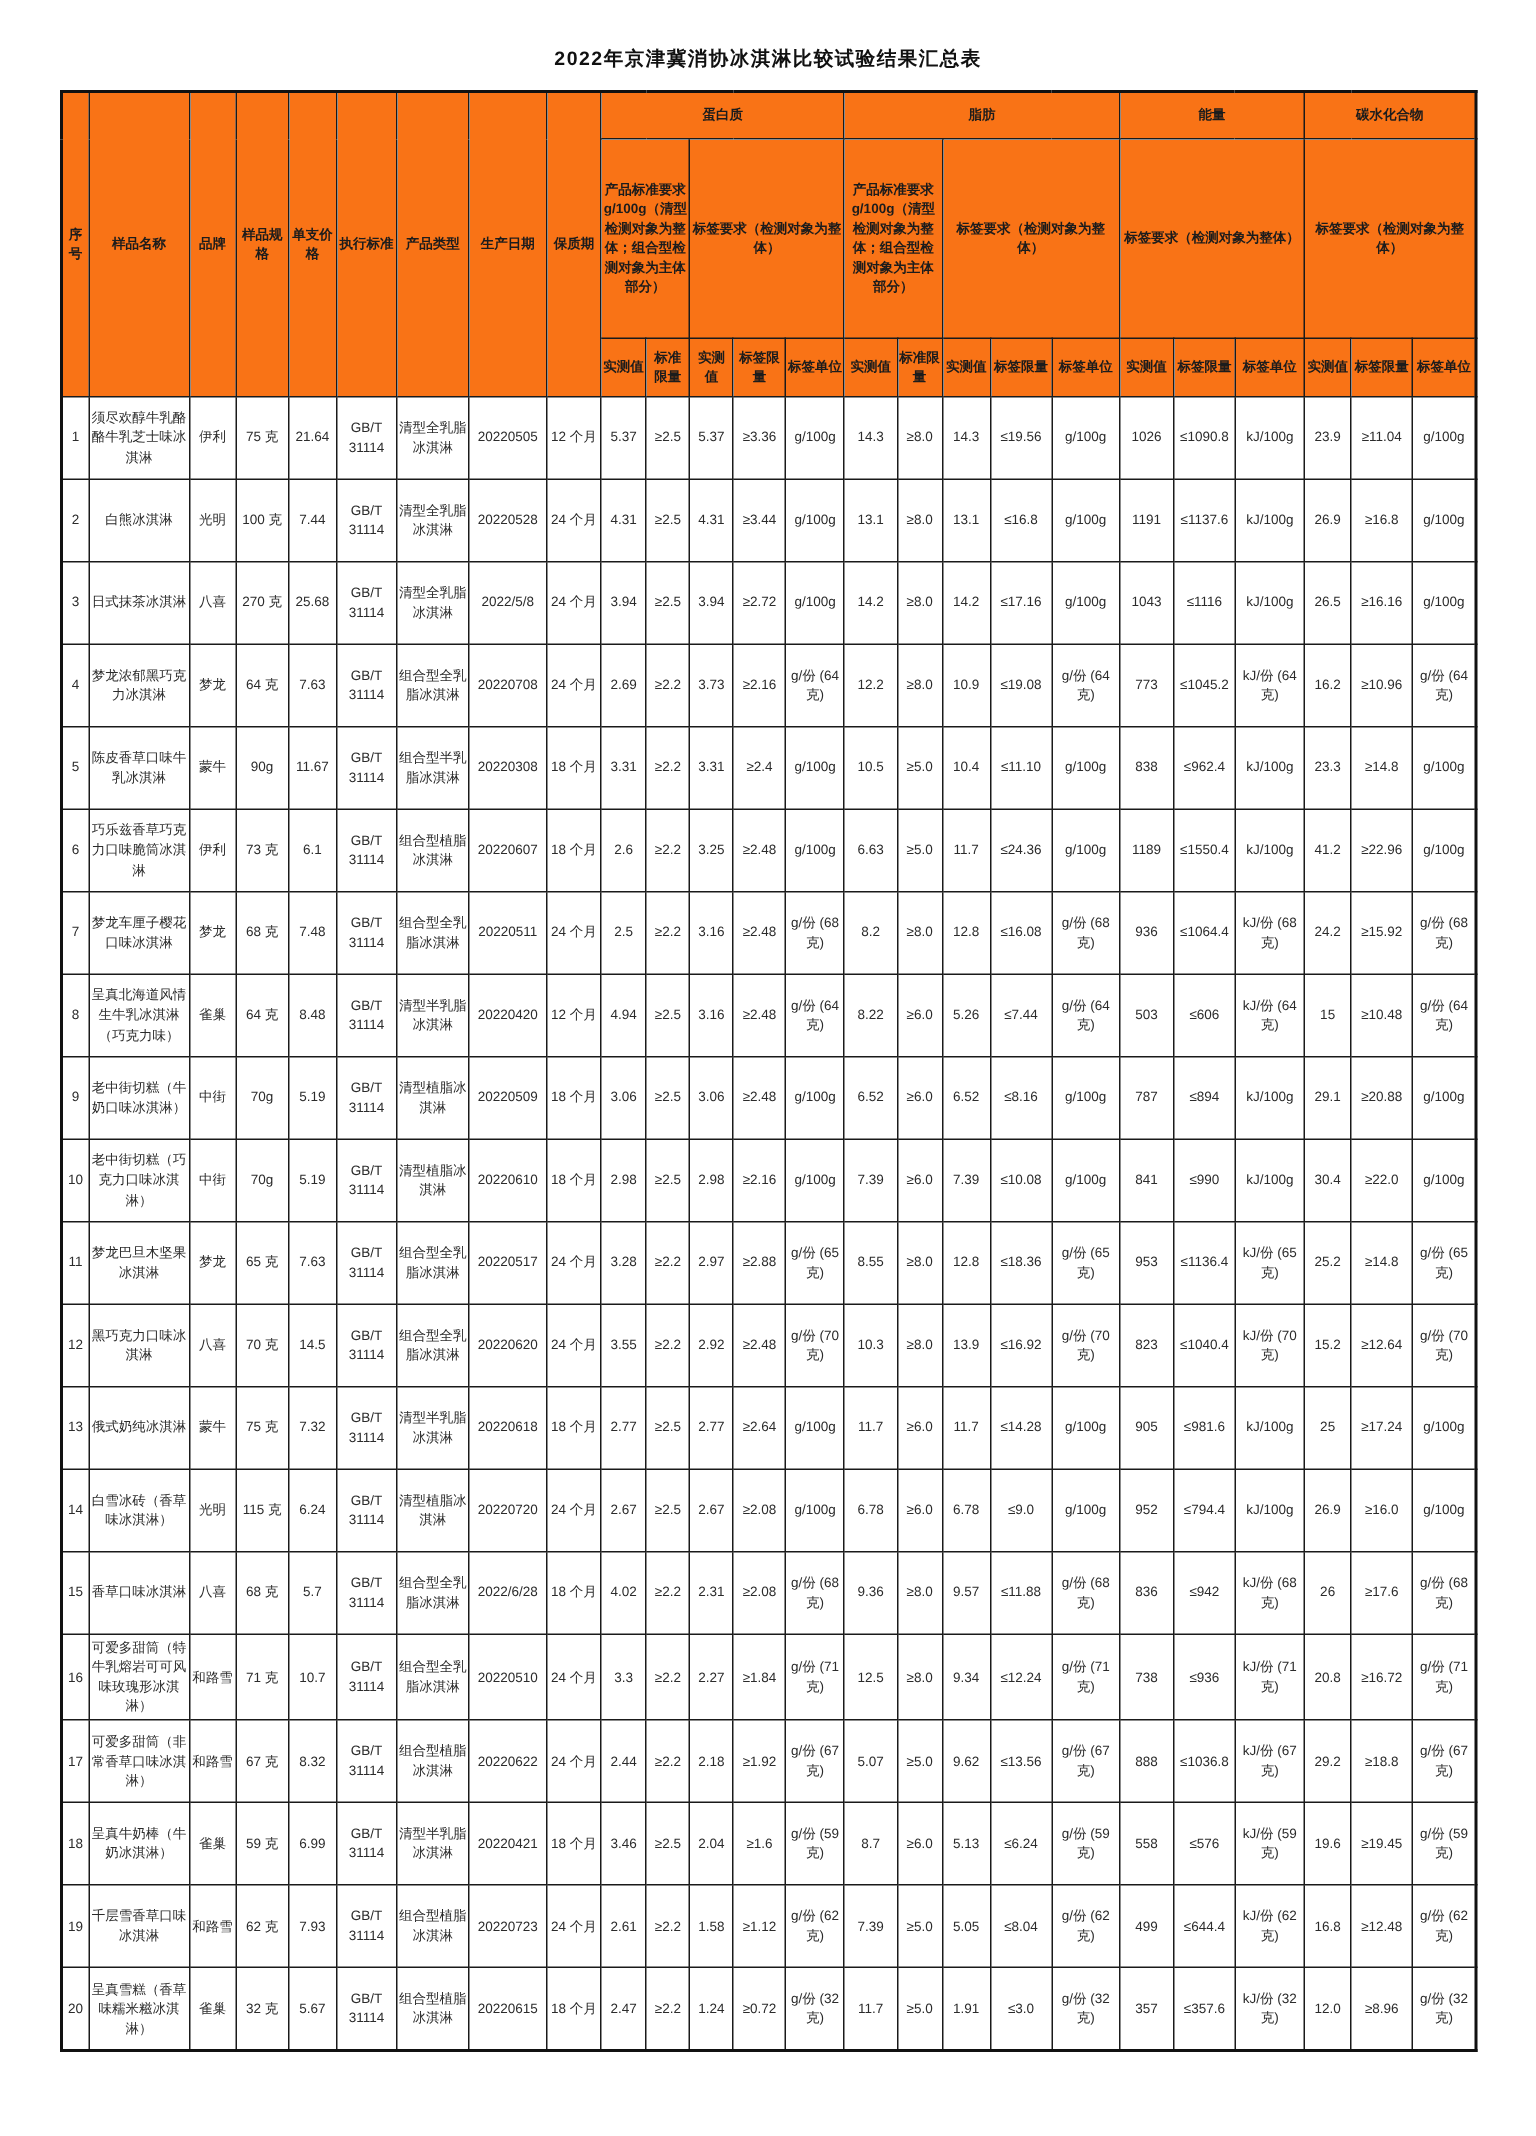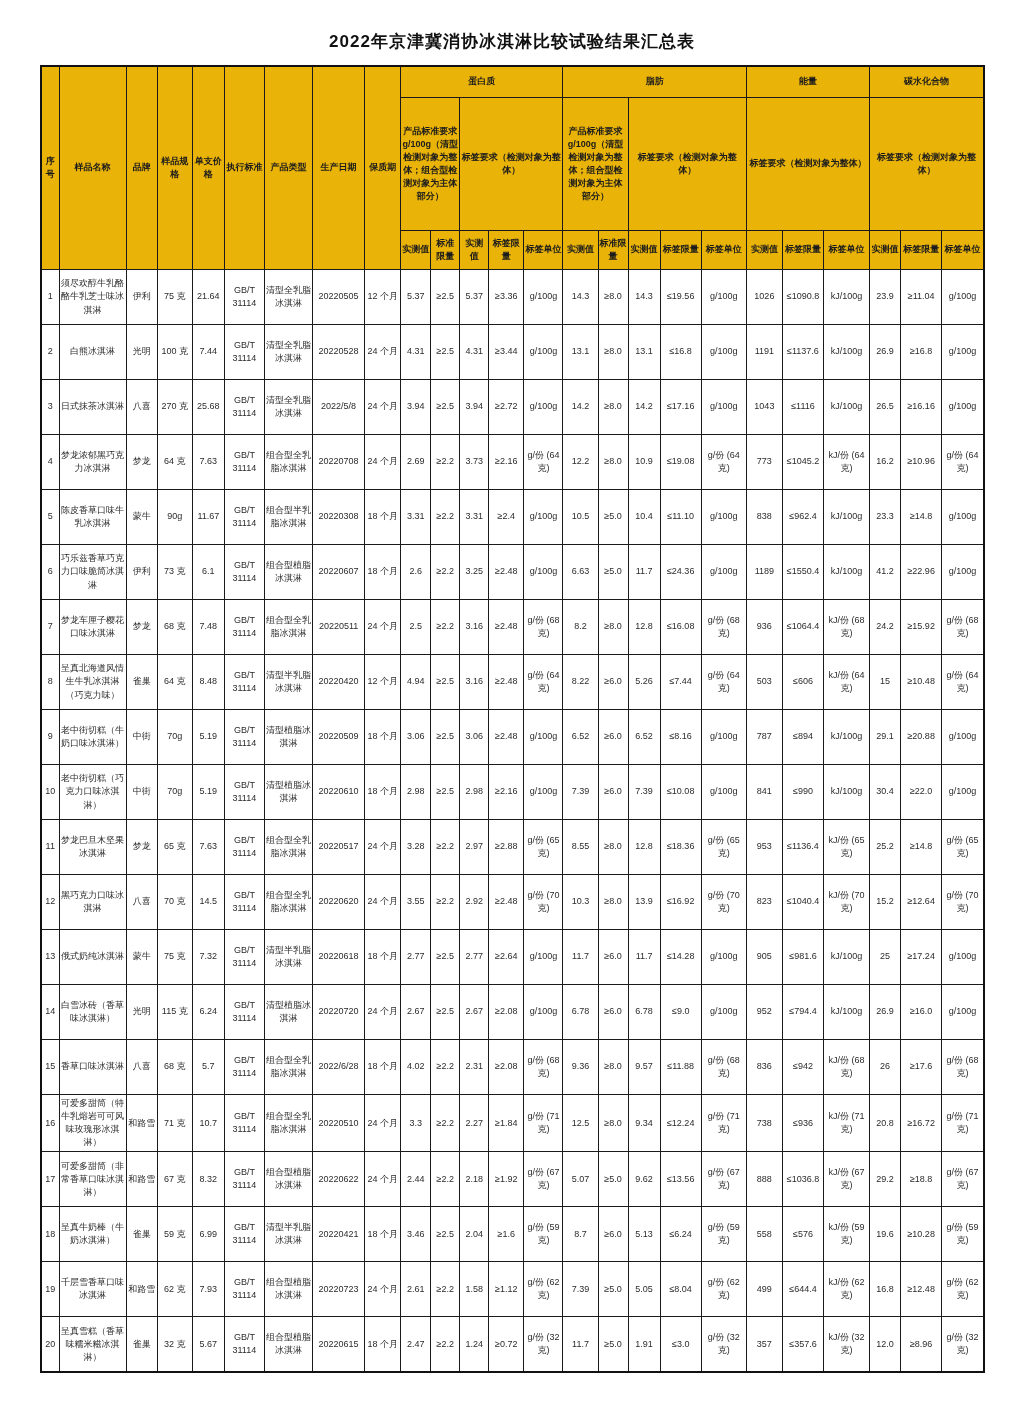--- a/index.html
+++ b/index.html
@@ -5,21 +5,21 @@
   html,body{margin:0;padding:0;}
   body{
     width:1024px;height:1424px;
     background:#ffffff;
     font-family:"Liberation Sans","DejaVu Sans",sans-serif;
     color:#222;
   }
   .page{width:1024px;height:1424px;overflow:hidden;position:relative;}
   .title{
     text-align:center;
-    font-size:17px;
+    font-size:13px;
     font-weight:bold;
     color:#111;
     padding-top:30px;
     margin:0 0 12px 0;
     letter-spacing:1px;
   }
   table.report{
     border-collapse:collapse;
     table-layout:fixed;
     width:945px;
@@ -33,21 +33,21 @@
     font-size:9px;
     line-height:1.45;
     padding:2px 1px;
     word-wrap:break-word;
     overflow:hidden;
     color:#2b2b2b;
   }
   table.report thead th{
     font-weight:600;
     color:#1c1c1c;
-    background:#eab308;
+    background:#f97316;
   }
   tr.hdr-group th{height:26px;}
   tr.hdr-req th{height:128px;}
   tr.hdr-sub th{height:34px;}
   table.report tbody td{height:50px;}
   td.name-cell{padding:2px 2px;}
 </style>
 </head>
 <body>
 
@@ -602,21 +602,21 @@
           <td>g/份 (59克)</td>
           <td>8.7</td>
           <td>≥6.0</td>
           <td>5.13</td>
           <td>≤6.24</td>
           <td>g/份 (59克)</td>
           <td>558</td>
           <td>≤576</td>
           <td>kJ/份 (59克)</td>
           <td>19.6</td>
-          <td>≥10.28</td>
+          <td>≥19.45</td>
           <td>g/份 (59克)</td>
         </tr>
         <tr>
           <td>19</td>
           <td class="name-cell">千层雪香草口味冰淇淋</td>
           <td>和路雪</td>
           <td>62 克</td>
           <td>7.93</td>
           <td>GB/T 31114</td>
           <td>组合型植脂冰淇淋</td>

